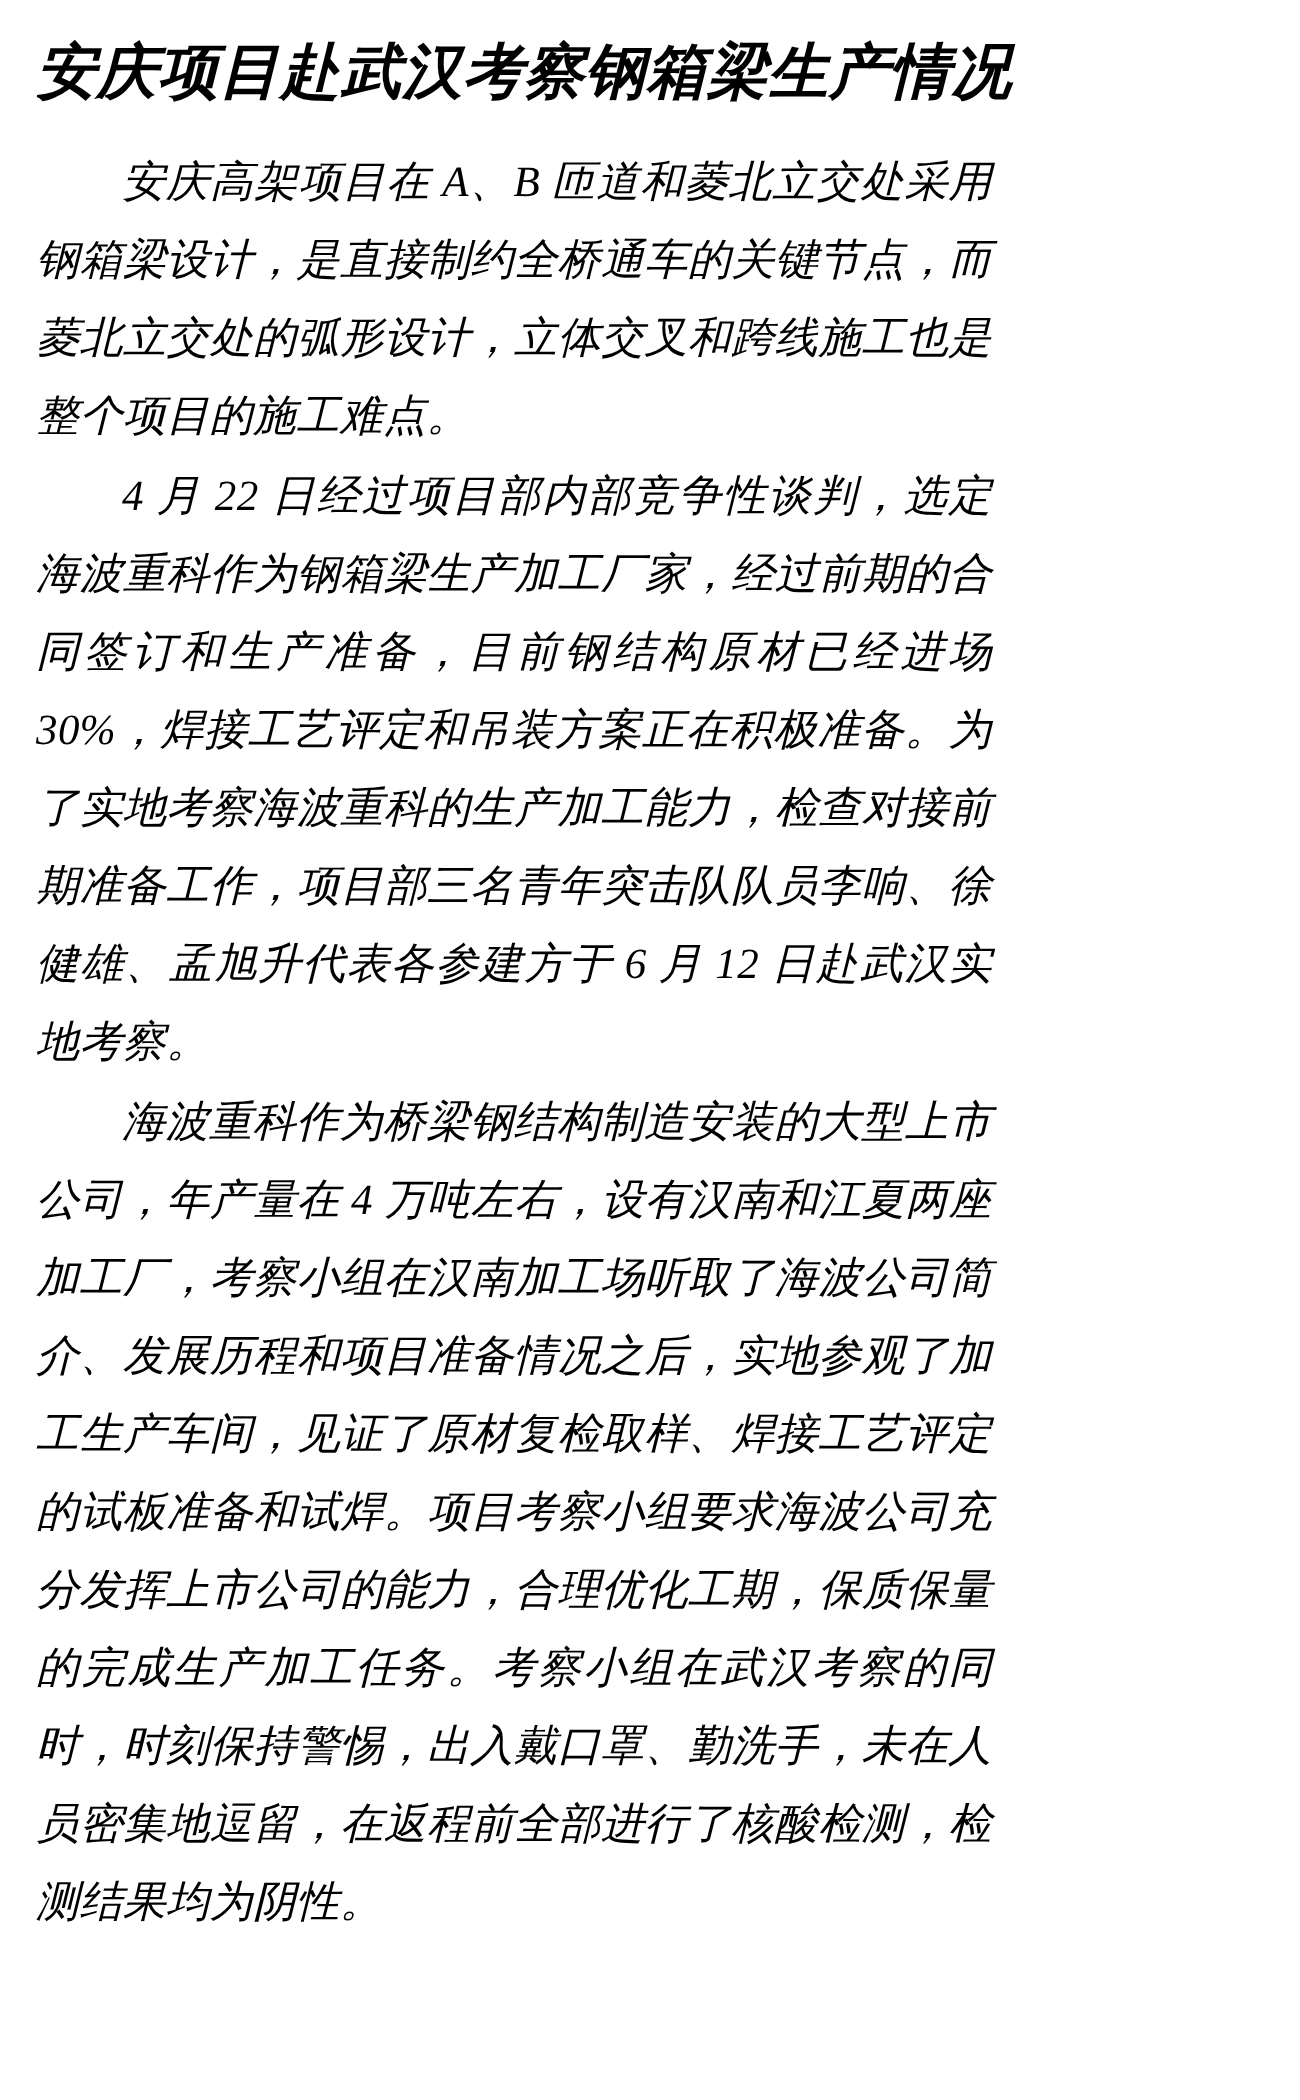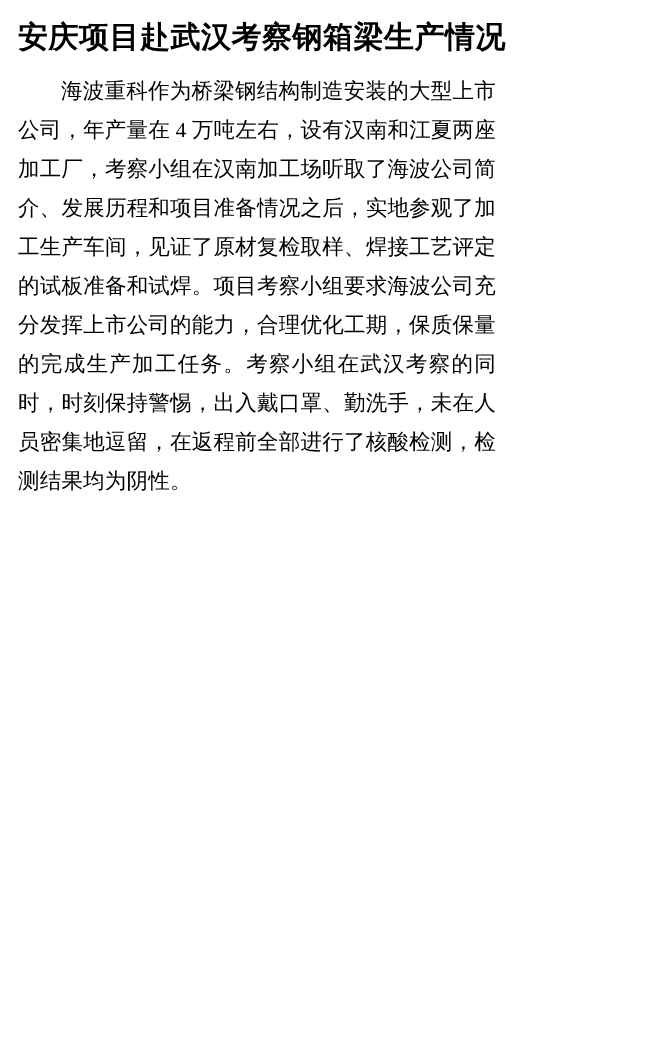--- a/index.html
+++ b/index.html
@@ -13,20 +13,21 @@
     font-family: "Liberation Serif", "DejaVu Serif", serif;
     color: #000000;
     overflow: hidden;
   }
   .page {
     width: 514px;
     height: 1050px;
     box-sizing: border-box;
     padding: 14px 18px 0 18px;
     position: relative;
+    font-style: italic;
   }
   .doc-title {
     font-family: "Liberation Serif", "DejaVu Serif", serif;
     font-weight: bold;
     font-size: 30px;
     line-height: 1.25;
     text-align: center;
     letter-spacing: 0.5px;
     margin: 4px 0 16px 0;
     white-space: nowrap;
@@ -46,16 +47,18 @@
   }
 </style>
 </head>
 <body>
 
 <div class="page">
 
   <h1 class="doc-title">安庆项目赴武汉考察钢箱梁生产情况</h1>
 
   <div class="body-text">
+    <p class="para">安庆高架项目在 A、B 匝道和菱北立交处采用钢箱梁设计，是直接制约全桥通车的关键节点，而菱北立交处的弧形设计，立体交叉和跨线施工也是整个项目的施工难点。</p>
+    <p class="para">4 月 22 日经过项目部内部竞争性谈判，选定海波重科作为钢箱梁生产加工厂家，经过前期的合同签订和生产准备，目前钢结构原材已经进场 30%，焊接工艺评定和吊装方案正在积极准备。为了实地考察海波重科的生产加工能力，检查对接前期准备工作，项目部三名青年突击队队员李响、徐健雄、孟旭升代表各参建方于 6 月 12 日赴武汉实地考察。</p>
     <p class="para">海波重科作为桥梁钢结构制造安装的大型上市公司，年产量在 4 万吨左右，设有汉南和江夏两座加工厂，考察小组在汉南加工场听取了海波公司简介、发展历程和项目准备情况之后，实地参观了加工生产车间，见证了原材复检取样、焊接工艺评定的试板准备和试焊。项目考察小组要求海波公司充分发挥上市公司的能力，合理优化工期，保质保量的完成生产加工任务。考察小组在武汉考察的同时，时刻保持警惕，出入戴口罩、勤洗手，未在人员密集地逗留，在返程前全部进行了核酸检测，检测结果均为阴性。</p>
   </div>
 
 </div>
 
 </body></html>

